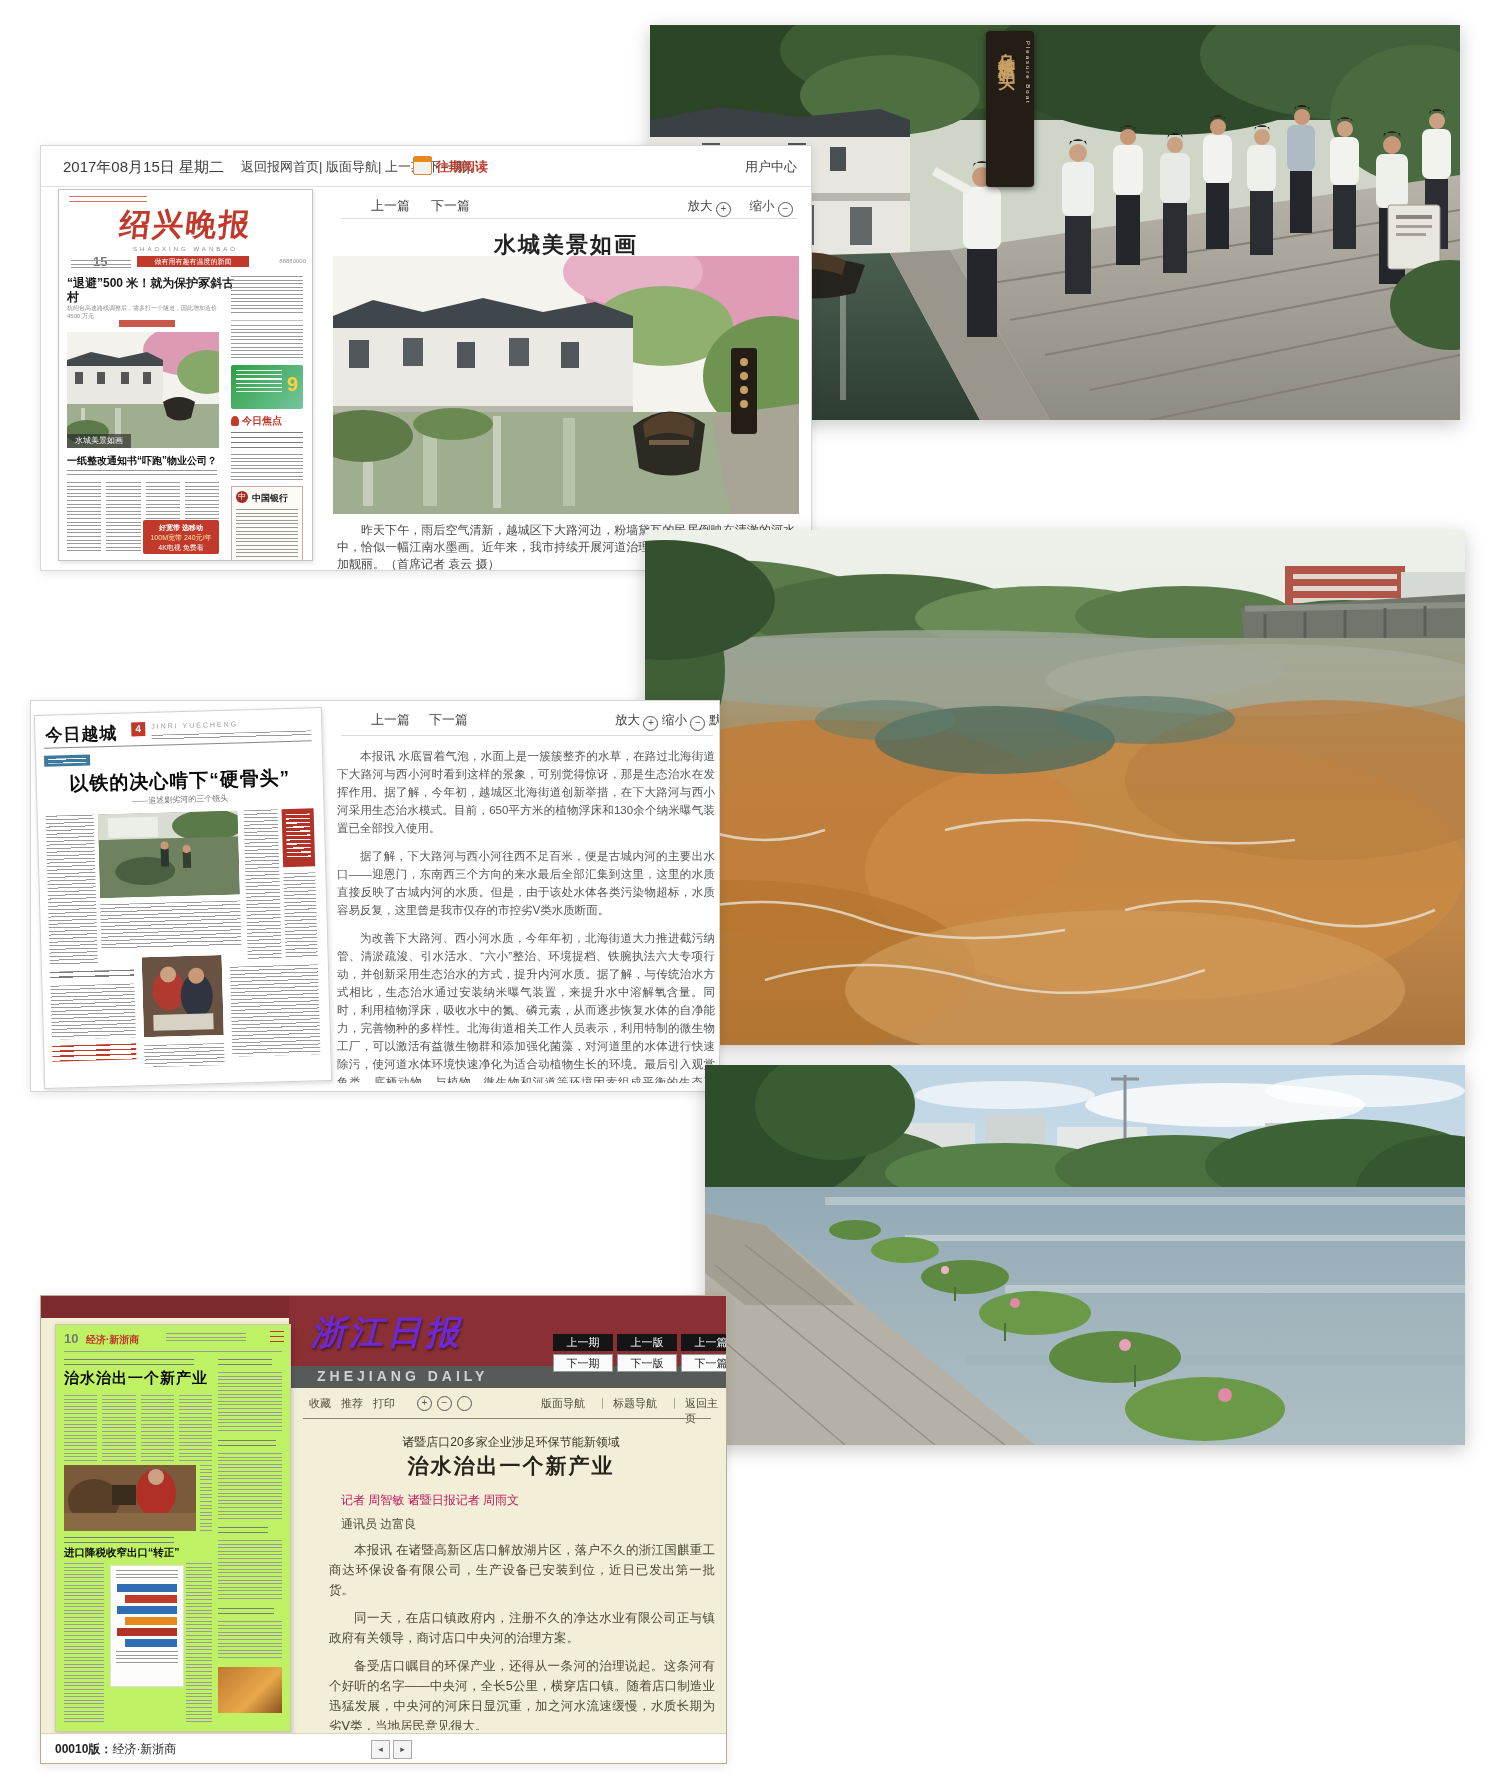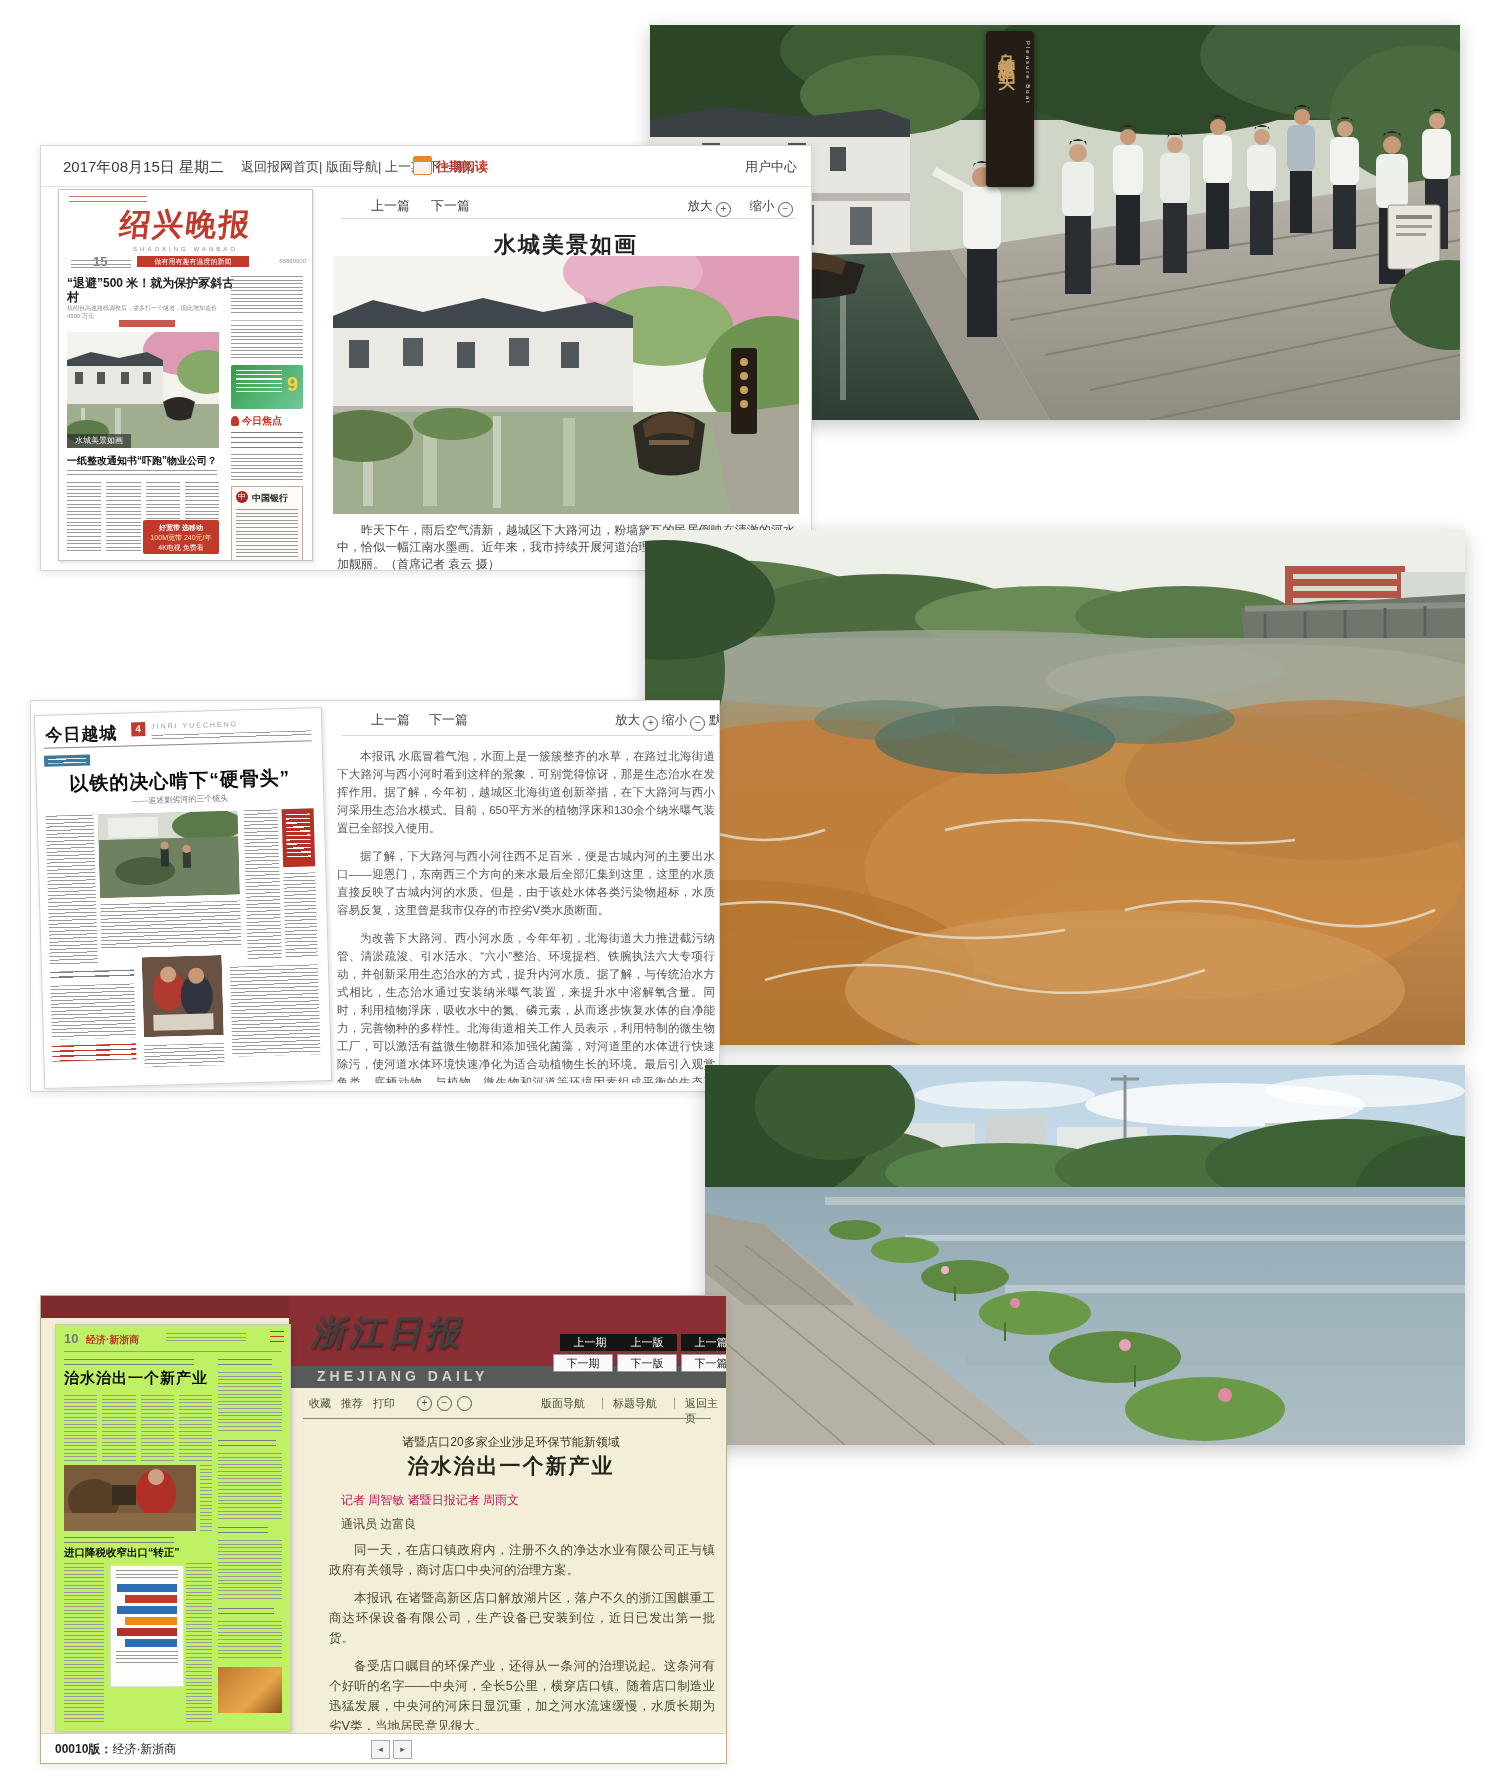--- a/index.html
+++ b/index.html
@@ -510,24 +510,24 @@
       </g>
     </svg>
   </div>
 
   <div class="win" style="left:40px;top:1295px;width:685px;height:467px;border-color:#b8ad8e;z-index:6;background:#f3eed8;">
 
     <div class="abs" style="left:0;top:0;width:685px;height:22px;background:#7e2b2f;"></div>
 
     <div class="abs" style="left:248px;top:0;width:437px;height:70px;background:#8a2f33;"></div>
     <div class="abs" style="left:248px;top:70px;width:437px;height:22px;background:#565b5a;"></div>
-    <div class="abs serif" style="left:270px;top:14px;width:260px;color:#404040;font-size:34px;font-weight:900;font-style:italic;letter-spacing:4px;text-shadow:1px 2px 2px rgba(0,0,0,.4);">浙江日报</div>
+    <div class="abs serif" style="left:270px;top:14px;width:260px;color:#6d28d9;font-size:34px;font-weight:900;font-style:italic;letter-spacing:4px;text-shadow:1px 2px 2px rgba(0,0,0,.4);">浙江日报</div>
     <div class="abs" style="left:276px;top:72px;color:#cfd2cf;font-size:14px;font-weight:bold;letter-spacing:4px;">ZHEJIANG DAILY</div>
 
-    <span class="btnT" style="left:512px;top:38px;width:60px;margin-left:7px;">上一期</span>
+    <span class="btnT" style="left:512px;top:38px;width:60px;">上一期</span>
     <span class="btnT" style="left:576px;top:38px;width:60px;">上一版</span>
     <span class="btnT" style="left:640px;top:38px;width:60px;">上一篇</span>
     <span class="btnB" style="left:512px;top:58px;width:58px;">下一期</span>
     <span class="btnB" style="left:576px;top:58px;width:58px;">下一版</span>
     <span class="btnB" style="left:640px;top:58px;width:58px;">下一篇</span>
 
     <span class="abs" style="left:268px;top:100px;font-size:11px;color:#4a4a36;">收藏</span>
     <span class="abs" style="left:300px;top:100px;font-size:11px;color:#4a4a36;">推荐</span>
     <span class="abs" style="left:332px;top:100px;font-size:11px;color:#4a4a36;">打印</span>
     <span class="abs circle-ico" style="left:376px;top:100px;">+</span>
@@ -538,22 +538,22 @@
     <span class="abs" style="left:572px;top:100px;font-size:11px;color:#4a4a36;text-align:right;">标题导航</span>
     <span class="abs" style="left:628px;top:99px;color:#8a8570;font-size:11px;">｜</span>
     <span class="abs" style="left:644px;top:100px;font-size:11px;color:#4a4a36;">返回主页</span>
     <div class="abs" style="left:262px;top:122px;width:408px;height:1px;background:#8a8578;"></div>
 
     <div class="abs" style="left:260px;top:138px;width:420px;text-align:center;color:#3a3a28;font-size:12px;">诸暨店口20多家企业涉足环保节能新领域</div>
     <div class="abs" style="left:260px;top:156px;width:420px;text-align:center;color:#24241a;font-size:21px;font-weight:900;letter-spacing:2px;">治水治出一个新产业</div>
     <div class="abs" style="left:300px;top:196px;color:#be185d;font-size:12px;">记者 周智敏 诸暨日报记者 周雨文</div>
     <div class="abs" style="left:300px;top:220px;color:#4a4a36;font-size:12px;">通讯员 边富良</div>
     <div class="abs" style="left:288px;top:244px;width:386px;height:190px;overflow:hidden;">
+      <p class="para3">本报讯 在诸暨高新区店口解放湖片区，落户不久的浙江国麒重工商达环保设备有限公司，生产设备已安装到位，近日已发出第一批货。</p>
       <p class="para3">同一天，在店口镇政府内，注册不久的净达水业有限公司正与镇政府有关领导，商讨店口中央河的治理方案。</p>
-      <p class="para3">本报讯 在诸暨高新区店口解放湖片区，落户不久的浙江国麒重工商达环保设备有限公司，生产设备已安装到位，近日已发出第一批货。</p>
       <p class="para3">备受店口瞩目的环保产业，还得从一条河的治理说起。这条河有个好听的名字——中央河，全长5公里，横穿店口镇。随着店口制造业迅猛发展，中央河的河床日显沉重，加之河水流速缓慢，水质长期为劣Ⅴ类，当地居民意见很大。</p>
     </div>
 
     <div class="abs" style="left:14px;top:28px;width:234px;height:406px;background:#bef264;border:1px solid #cfc9b4;box-shadow:1px 2px 5px rgba(0,0,0,.2);overflow:hidden;">
       <span class="abs" style="left:8px;top:6px;color:#777;font-size:13px;font-weight:bold;">10</span>
       <span class="abs" style="left:30px;top:8px;color:#c0392b;font-size:10px;font-weight:900;">经济·新浙商</span>
       <div class="abs ftx" style="left:110px;top:8px;width:80px;height:9px;"></div>
       <div class="abs ftxr" style="left:214px;top:6px;width:14px;height:12px;"></div>
       <div class="abs" style="left:8px;top:26px;width:218px;height:1px;background:#999;"></div>
       <div class="abs ftx2" style="left:8px;top:34px;width:130px;height:7px;"></div>

